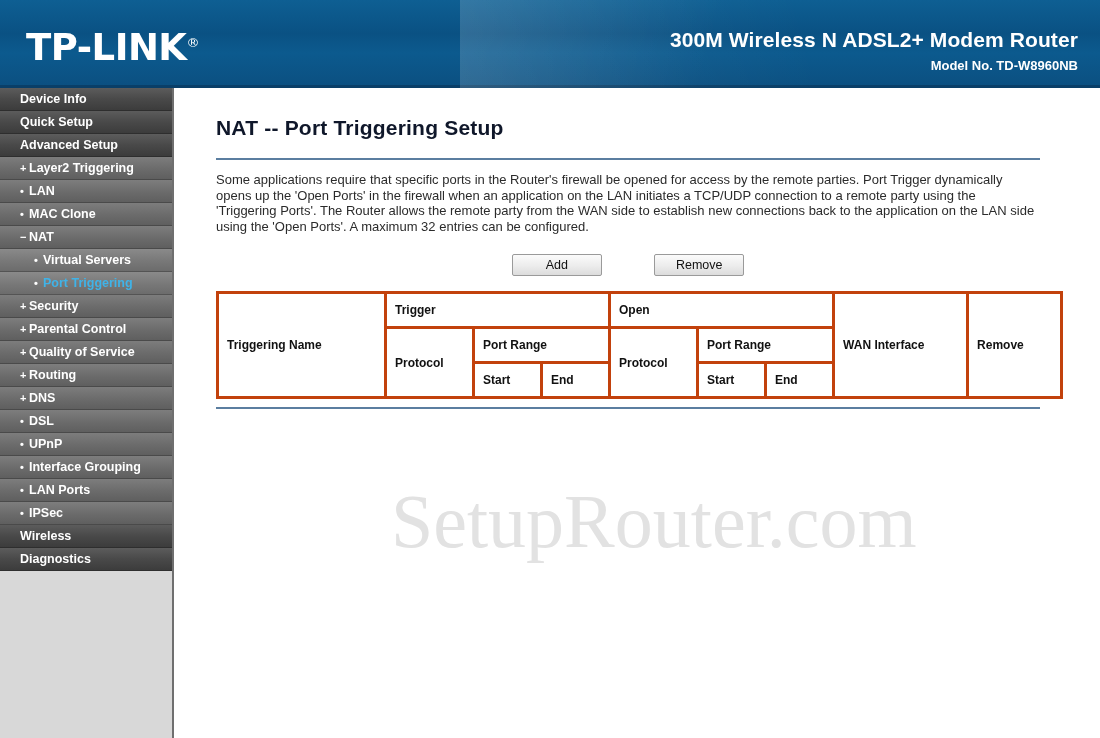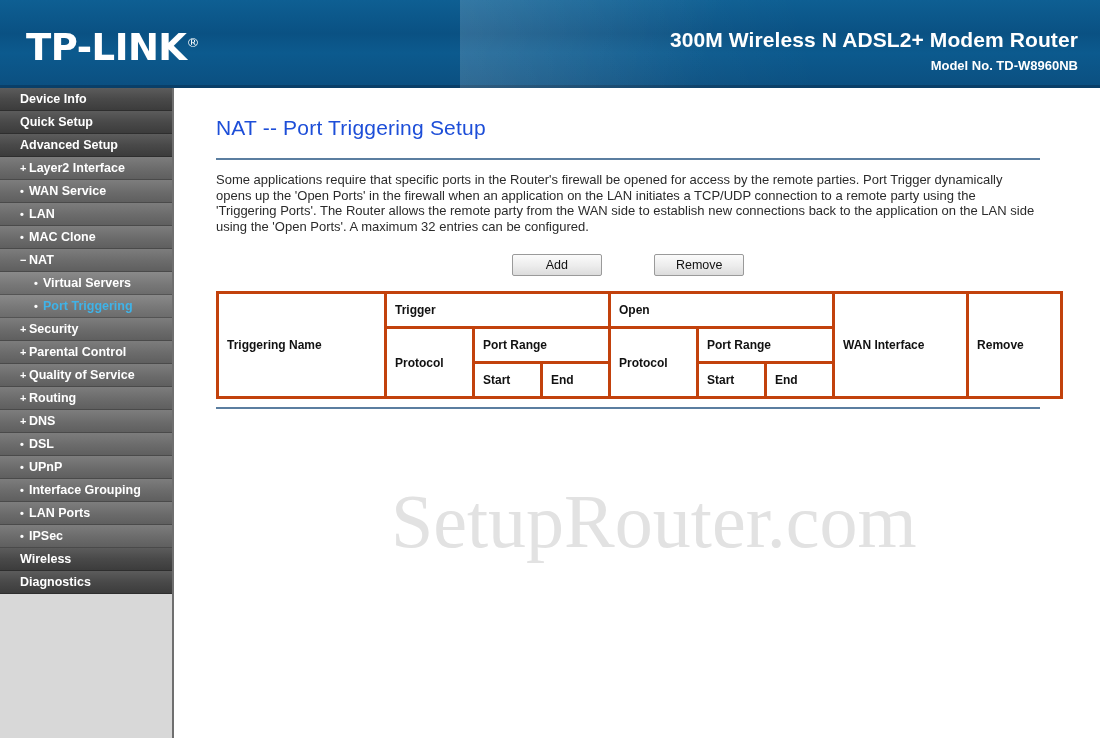--- a/index.html
+++ b/index.html
@@ -137,22 +137,22 @@
     width: 924px;
     height: 650px;
     background: #ffffff;
     overflow: hidden;
   }
   .page-title {
     position: absolute;
     left: 40px;
     top: 28px;
     font-size: 21px;
-    font-weight: normal;
-    color: #1d4ed8;
+    font-weight: bold;
+    color: #0f172a;
     letter-spacing: 0.2px;
   }
   .hr {
     position: absolute;
     left: 40px;
     width: 824px;
     height: 2px;
     background: #5b7ea0;
   }
   .hr-top { top: 70px; }
@@ -236,22 +236,21 @@
   <div class="header-underline"></div>
 </div>
 
 <div class="page">
 
   <div class="sidebar">
     <div class="nav-list" id="nav-list">
         <div class="nav-item nav-top"><span>Device Info</span></div>
         <div class="nav-item nav-top"><span>Quick Setup</span></div>
         <div class="nav-item nav-top"><span>Advanced Setup</span></div>
-        <div class="nav-item nav-sub"><span class="nav-marker">+</span><span>Layer2 Interface</span></div>
-        <div class="nav-item nav-sub"><span class="nav-marker">•</span><span>WAN Service</span></div>
+        <div class="nav-item nav-sub"><span class="nav-marker">+</span><span>Layer2 Triggering</span></div>
         <div class="nav-item nav-sub"><span class="nav-marker">•</span><span>LAN</span></div>
         <div class="nav-item nav-sub"><span class="nav-marker">•</span><span>MAC Clone</span></div>
         <div class="nav-item nav-sub"><span class="nav-marker">−</span><span>NAT</span></div>
         <div class="nav-item nav-sub2"><span class="nav-marker">•</span><span>Virtual Servers</span></div>
         <div class="nav-item nav-sub2 active"><span class="nav-marker">•</span><span>Port Triggering</span></div>
         <div class="nav-item nav-sub"><span class="nav-marker">+</span><span>Security</span></div>
         <div class="nav-item nav-sub"><span class="nav-marker">+</span><span>Parental Control</span></div>
         <div class="nav-item nav-sub"><span class="nav-marker">+</span><span>Quality of Service</span></div>
         <div class="nav-item nav-sub"><span class="nav-marker">+</span><span>Routing</span></div>
         <div class="nav-item nav-sub"><span class="nav-marker">+</span><span>DNS</span></div>

